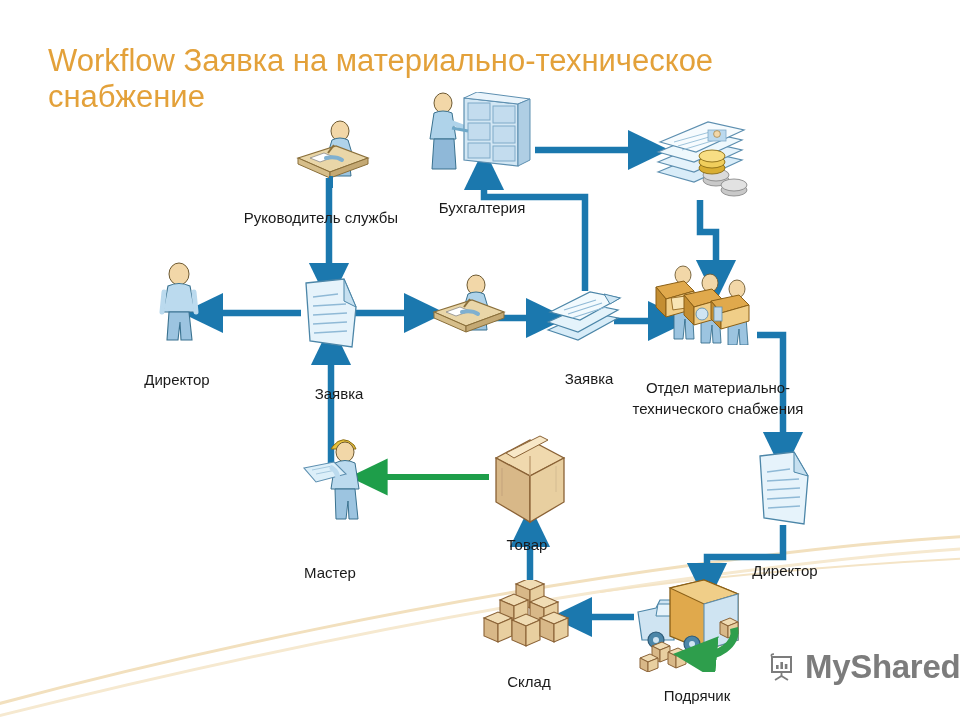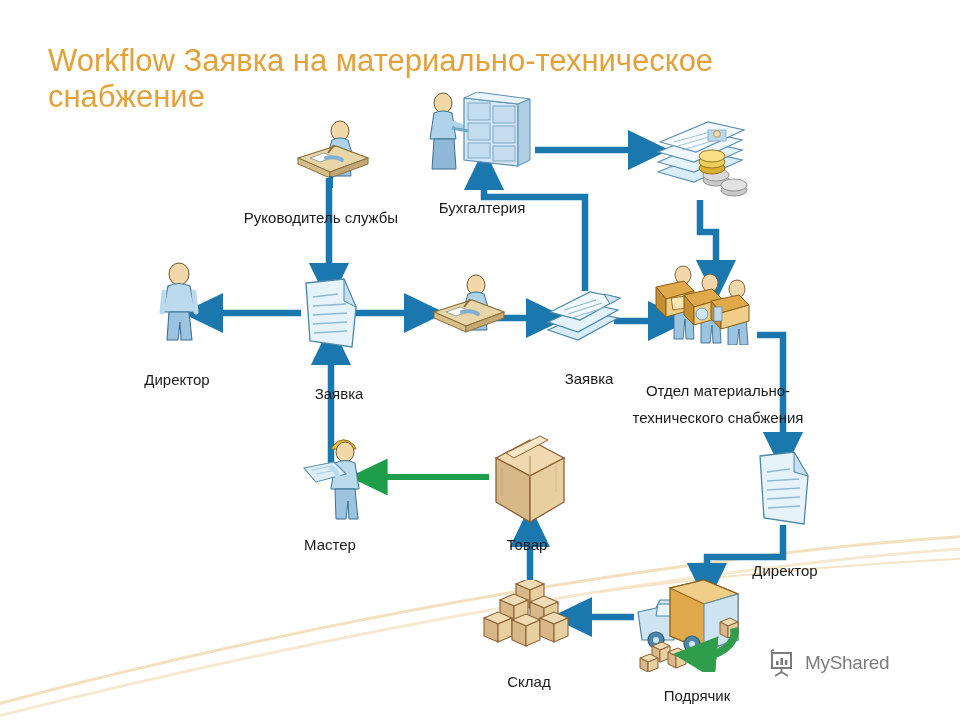--- a/index.html
+++ b/index.html
@@ -32,21 +32,21 @@
     line-height:36px;
     font-weight:normal;
   }
   #wm{
     position:absolute;
     left:768px;top:648px;
     display:flex;align-items:center;gap:7px;
     opacity:.72;
   }
   #wm .wmtxt{
-    font-size:19px;color:#4a4a4a;letter-spacing:-.3px;
+    font-size:33px;color:#4a4a4a;letter-spacing:-.3px;font-weight:bold;
   }
 </style>
 </head>
 <body>
 
 <div id="stage">
 
   <svg id="bg" viewBox="0 0 960 720">
     <path d="M -10 706 C 180 655 430 600 700 564 C 810 549 900 540 975 536" fill="none" stroke="#F2E0BE" stroke-width="3"></path>
     <path d="M -10 718 C 190 668 440 612 706 576 C 818 561 904 552 975 548" fill="none" stroke="#F6E9D0" stroke-width="3"></path>
@@ -356,22 +356,22 @@
         </marker>
       </defs>
     </svg>
   </div>
 
   <div class="lbl c" style="left:321px;top:209px;">Руководитель службы</div>
   <div class="lbl c" style="left:482px;top:199px;">Бухгалтерия</div>
   <div class="lbl c" style="left:177px;top:371px;">Директор</div>
   <div class="lbl c" style="left:339px;top:385px;">Заявка</div>
   <div class="lbl c" style="left:589px;top:370px;">Заявка</div>
-  <div class="lbl c" style="left:718px;top:377px;width:200px;line-height:27px;">Отдел материально-технического снабжения</div>
-  <div class="lbl c" style="left:330px;top:536px;text-align:center;">Мастер</div>
+  <div class="lbl c" style="left:718px;top:377px;width:200px;line-height:21px;">Отдел материально-технического снабжения</div>
+  <div class="lbl c" style="left:330px;top:564px;text-align:center;">Мастер</div>
   <div class="lbl c" style="left:527px;top:536px;">Товар</div>
   <div class="lbl c" style="left:785px;top:562px;">Директор</div>
   <div class="lbl c" style="left:529px;top:673px;">Склад</div>
   <div class="lbl c" style="left:697px;top:687px;">Подрячик</div>
 
   <div id="wm">
     <svg width="30" height="30" viewBox="0 0 30 30">
       <rect x="4" y="5" width="19" height="15" fill="none" stroke="#4a4a4a" stroke-width="2"></rect>
       <path d="M4 5 q-2 -3 2 -3" fill="none" stroke="#4a4a4a" stroke-width="1.6"></path>
       <rect x="8" y="13" width="2.6" height="4" fill="#4a4a4a"></rect>

